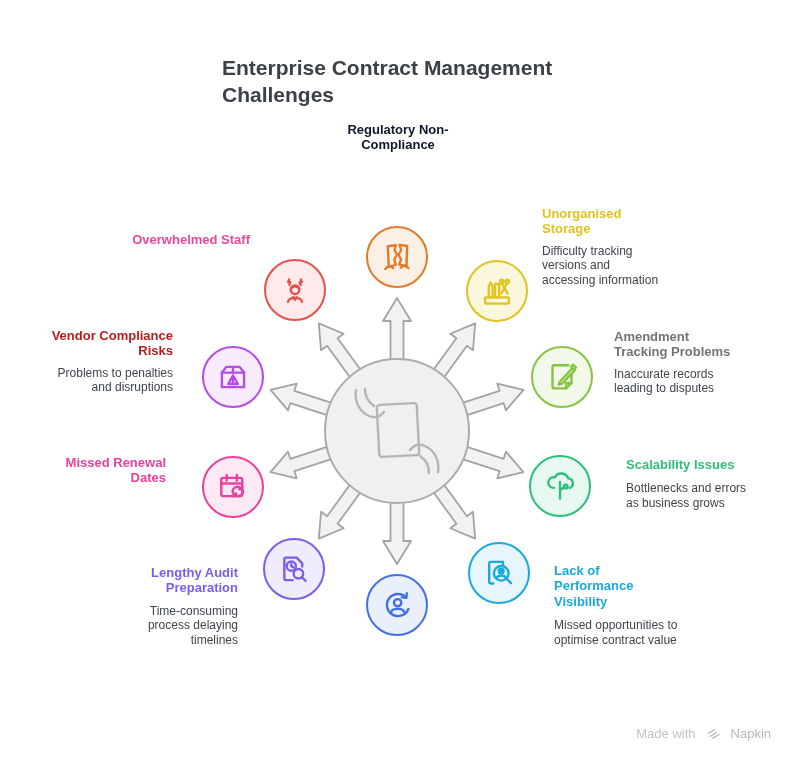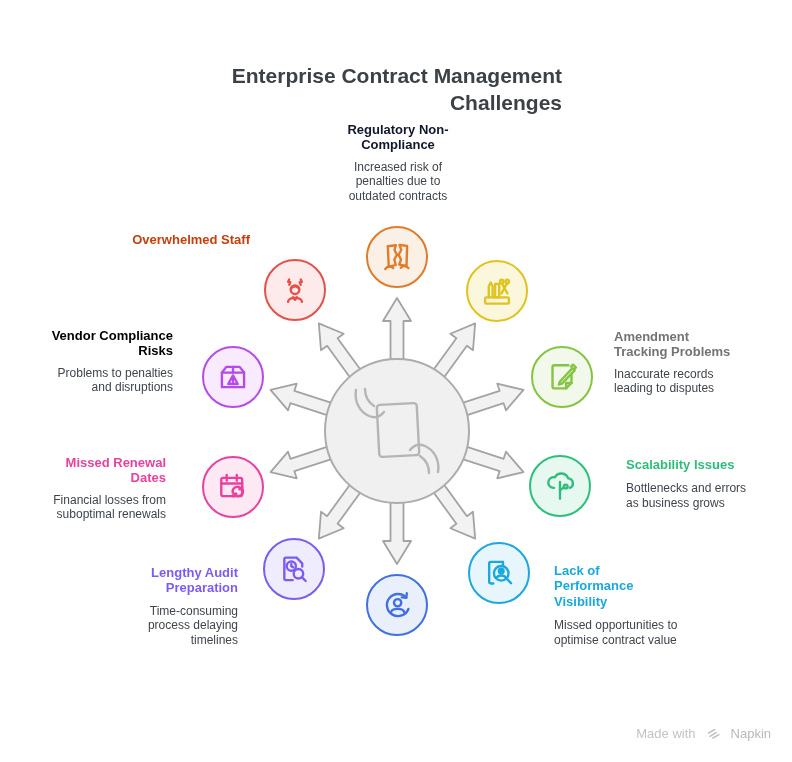--- a/index.html
+++ b/index.html
@@ -10,23 +10,23 @@
     height: 762px;
     background: #ffffff;
     font-family: "Liberation Sans", sans-serif;
     overflow: hidden;
   }
   .main-title {
     position: absolute;
     top: 47px;
     left: 0;
     right: 8px;
-    margin: 16px auto;
+    margin: 8px auto;
     width: 340px;
-    text-align: right;
+    text-align: left;
     font-size: 21px;
     font-weight: 600;
     line-height: 1.28;
     color: #3b4147;
   }
   .hub-svg { position: absolute; left: 0; top: 0; }
   .item-circle {
     position: absolute;
     width: 62px;
     height: 62px;
@@ -230,23 +230,26 @@
         <path d="M7.6 19.4 c0.6 -3.2 8.2 -3.2 8.8 0"></path>
         <path d="M10.8 16.6 L12 18.2 L13.2 16.6"></path>
         <path d="M8.3 5.4 L7.7 6.9 L9 7.1 L8.4 8.7"></path>
         <path d="M15.7 5.4 L16.3 6.9 L15 7.1 L15.6 8.7"></path>
       </svg>
     </span>
   </div>
 
   <div class="item-text ta-c" style="left:318px;top:122px;width:160px;">
     <div class="item-title" style="color: #0f172a;">Regulatory Non-Compliance</div>
-    <div class="item-desc" style="width:112px;margin-left:auto;margin-right:auto;">Increased risk of penalties due to outdated contracts</div>
-  </div>
-
+  </div>
+
+  <div class="item-text" style="left:542px;top:206px;width:130px;">
+    <div class="item-title" style="width: 100px; color: rgb(223, 195, 31);">Unorganised Storage</div>
+    <div class="item-desc" style="width:122px;">Difficulty tracking versions and accessing information</div>
+  </div>
 
   <div class="item-text" style="left:614px;top:329px;width:130px;">
     <div class="item-title" style="width: 122px; color: #737373;">Amendment Tracking Problems</div>
     <div class="item-desc" style="width:122px;">Inaccurate records leading to disputes</div>
   </div>
 
   <div class="item-text" style="left:626px;top:457px;width:140px;">
     <div class="item-title" style="width: 140px; color: rgb(46, 190, 123);">Scalability Issues</div>
     <div class="item-desc" style="width:136px;margin-top:9px;">Bottlenecks and errors as business grows</div>
   </div>
@@ -257,30 +260,29 @@
   </div>
 
 
   <div class="item-text ta-r" style="right:554px;top:565px;width:140px;">
     <div class="item-title" style="width: 112px; margin-left: auto; color: rgb(124, 92, 240);">Lengthy Audit Preparation</div>
     <div class="item-desc" style="width:108px;margin-left:auto;margin-top:8px;">Time-consuming process delaying timelines</div>
   </div>
 
   <div class="item-text ta-r" style="right:626px;top:455px;width:130px;">
     <div class="item-title" style="width: 116px; margin-left: auto; color: rgb(232, 65, 158);">Missed Renewal Dates</div>
-    <div class="item-desc" style="width:128px;margin-left:auto;">Financial losses from suboptimal renewals</div>
   </div>
 
   <div class="item-text ta-r" style="right:619px;top:328px;width:140px;">
-    <div class="item-title" style="width: 136px; margin-left: auto; color: #000000;">Vendor Compliance Risks</div>
+    <div class="item-title" style="width: 136px; margin-left: auto; color: #b91c1c;">Vendor Compliance Risks</div>
     <div class="item-desc" style="width:136px;margin-left:auto;">Problems to penalties and disruptions</div>
   </div>
 
   <div class="item-text ta-r" style="right:542px;top:232px;width:145px;">
-    <div class="item-title" style="width: 145px; margin-left: auto; color: #c2410c;">Overwhelmed Staff</div>
+    <div class="item-title" style="width: 145px; margin-left: auto; color: #ec4899;">Overwhelmed Staff</div>
   </div>
 
   <div class="footer">
     <span>Made with</span>
     <span style="display:inline-flex;">
       <svg width="13" height="13" viewBox="0 0 13 13" fill="none" stroke="#bdbdc0" stroke-width="1.5" stroke-linecap="round">
         <path d="M1.5 6.2 L7.6 2.6"></path>
         <path d="M3 9.3 L9.1 5.7"></path>
         <path d="M5.8 11.2 L11.9 7.6"></path>
       </svg>

